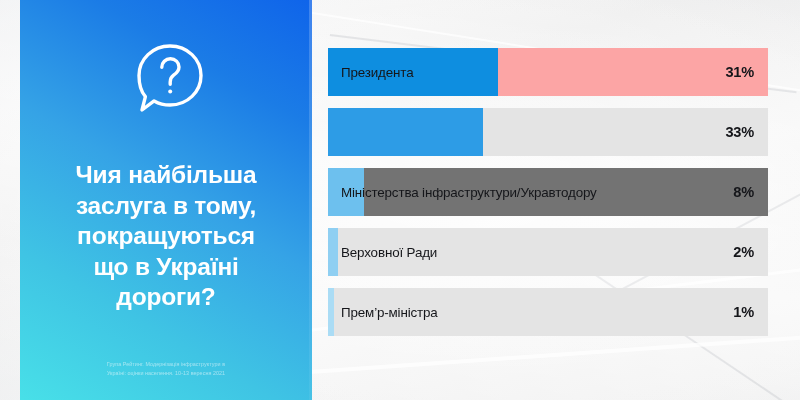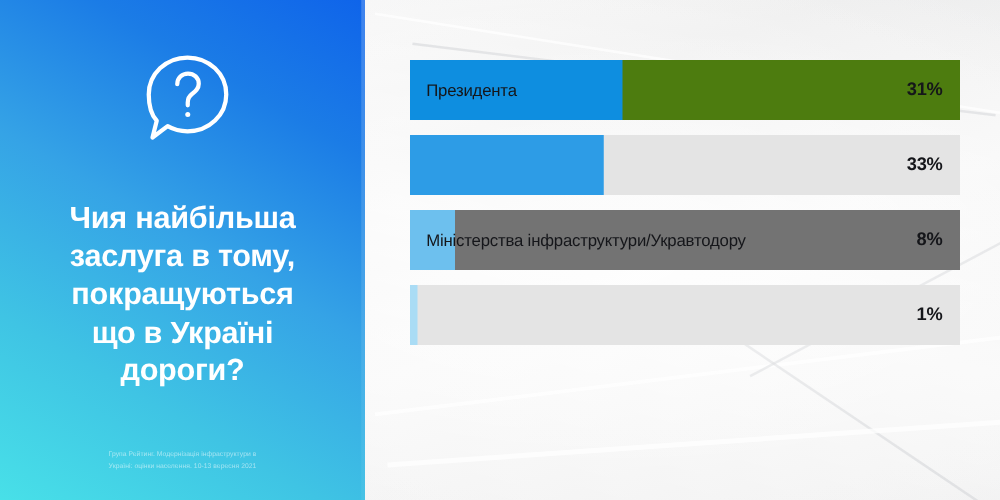--- a/index.html
+++ b/index.html
@@ -154,21 +154,21 @@
     <div class="road-layer"></div>
     <div class="streak" style="left:300px; top:10px; width:520px; height:2px; transform:rotate(9deg);"></div>
     <div class="streak dark" style="left:330px; top:34px; width:470px; height:1.5px; transform:rotate(7deg);"></div>
     <div class="streak" style="left:300px; top:330px; width:560px; height:3px; transform:rotate(-7deg);"></div>
     <div class="streak dark" style="left:560px; top:250px; width:300px; height:1.5px; transform:rotate(34deg);"></div>
     <div class="streak dark" style="left:600px; top:300px; width:240px; height:1.5px; transform:rotate(-28deg);"></div>
     <div class="streak" style="left:310px; top:370px; width:500px; height:4px; transform:rotate(-4deg);"></div>
     <div class="vignette"></div>
   </div>
 
-  <div class="left-panel" style="background: linear-gradient(210deg, rgb(15, 100, 234) 0%, rgb(27, 124, 230) 22%, rgb(53, 163, 230) 48%, rgb(63, 196, 228) 74%, rgb(72, 224, 232) 100%);">
+  <div class="left-panel" style="background: linear-gradient(210deg, rgb(15, 100, 234) 0%, rgb(27, 124, 230) 22%, rgb(53, 163, 230) 48%, rgb(63, 196, 228) 74%, rgb(72, 224, 232) 100%); margin-left: 20px;">
 
     <div class="qicon">
       <svg viewBox="0 0 76 82" xmlns="http://www.w3.org/2000/svg">
         <path d="M38 6 C55.4 6 69 19.2 69 35.5 C69 51.8 55.4 65 38 65 C32.2 65 26.7 63.5 22.1 60.9 L10 70 L13.4 56.6 C8.3 50.9 7 43.6 7 35.5 C7 19.2 20.6 6 38 6 Z" fill="none" stroke="#ffffff" stroke-width="3.4" stroke-linejoin="round" stroke-linecap="round"></path>
         <path d="M29.8 27.3 C29.8 22.5 33.6 18.8 38.4 18.8 C43.2 18.8 47 22.3 47 26.9 C47 31.1 44.4 33.1 41.6 35.2 C39.2 37 38.2 38.6 38.2 42.0 L38.2 44.2" fill="none" stroke="#ffffff" stroke-width="3.4" stroke-linecap="round" stroke-linejoin="round"></path>
         <circle cx="38.2" cy="51.6" r="2.0" fill="#ffffff"></circle>
       </svg>
     </div>
 
     <div class="headline">
@@ -182,38 +182,44 @@
     <div class="credit">
       <span class="cl">Група Рейтинг. Модернізація інфраструктури в</span>
       <span class="cl">Україні: оцінки населення. 10-13 вересня 2021</span>
     </div>
 
     <div class="panel-edge"></div>
   </div>
 
   <div class="chart">
 
-    <div class="bar-row" style="background: #4d7c0f;">
+    <div class="bar-row" style="background: #fca5a5;">
       <div class="bar-fill" style="width: 170px; background: rgb(14, 142, 224);"></div>
       <div class="bar-label">Президента</div>
       <div class="bar-value">31%</div>
     </div>
 
     <div class="bar-row" style="background: rgb(228, 228, 228);">
       <div class="bar-fill" style="width: 155px; background: rgb(45, 156, 230);"></div>
       <div class="bar-value">33%</div>
     </div>
 
     <div class="bar-row" style="background: #737373;">
       <div class="bar-fill" style="width: 36px; background: rgb(109, 192, 238);"></div>
       <div class="bar-label">Міністерства інфраструктури/Укравтодору</div>
       <div class="bar-value">8%</div>
     </div>
 
+    <div class="bar-row" style="background: rgb(228, 228, 228);">
+      <div class="bar-fill" style="width: 10px; background: rgb(143, 207, 242);"></div>
+      <div class="bar-label">Верховної Ради</div>
+      <div class="bar-value">2%</div>
+    </div>
 
     <div class="bar-row" style="background: rgb(228, 228, 228);">
       <div class="bar-fill" style="width: 6px; background: rgb(170, 220, 245);"></div>
+      <div class="bar-label">Прем’р-міністра</div>
       <div class="bar-value">1%</div>
     </div>
 
   </div>
 
 </div>
 
 </body></html>

